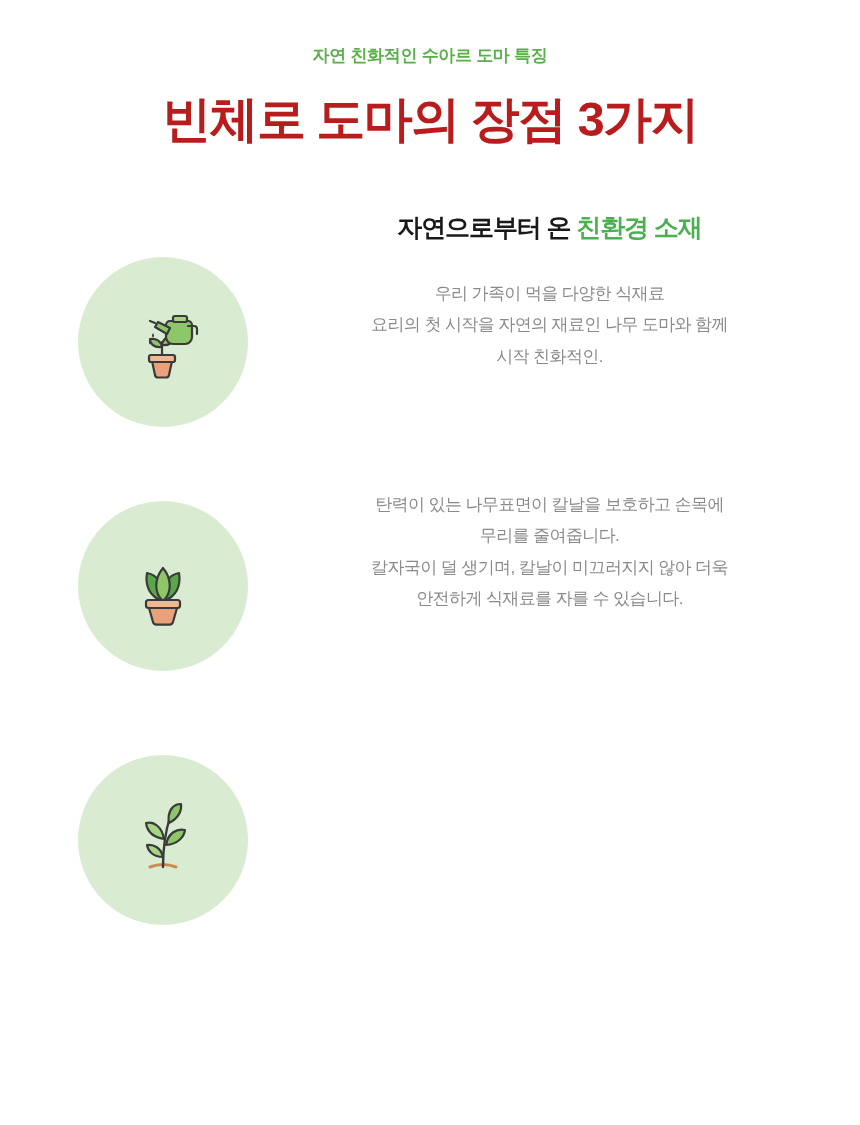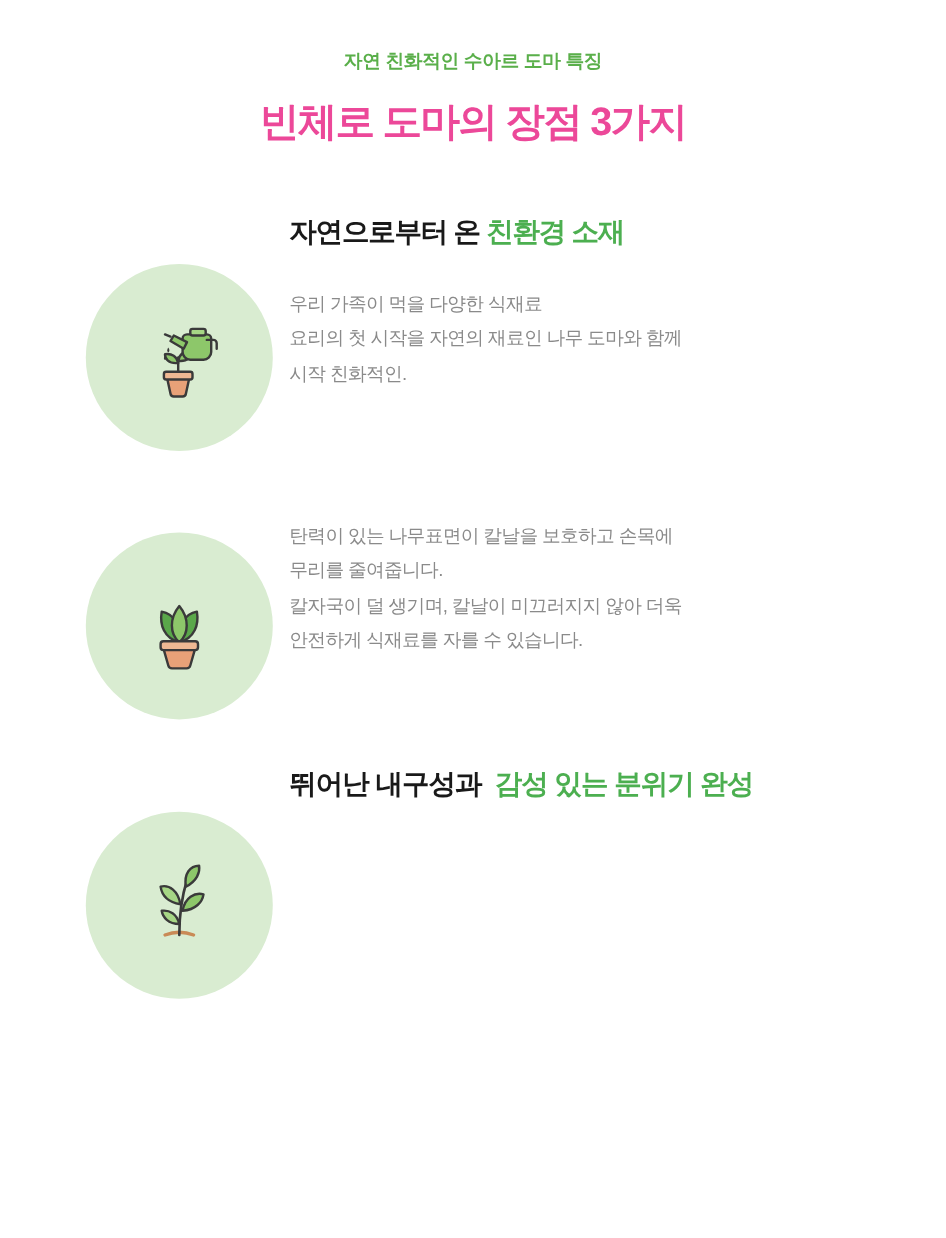--- a/index.html
+++ b/index.html
@@ -27,31 +27,32 @@
     padding-top: 44px;
   }
   .eyebrow {
     font-size: 17px;
     font-weight: bold;
     color: #5aaf4a;
     letter-spacing: -0.3px;
   }
   .main-title {
     margin-top: 20px;
-    font-size: 36px;
+    font-size: 49px;
     font-weight: bold;
-    color: #ec4899;
+    color: #b91c1c;
     letter-spacing: -1.6px;
   }
 
   
   .features {
     margin-top: 56px;
     padding-left: 78px;
     padding-right: 24px;
+    text-align: center;
   }
   .feature {
     position: relative;
     min-height: 186px;
   }
   .feature.f1 { margin-bottom: 58px; }
   .feature.f2 { margin-bottom: 72px; }
 
   .circle {
     position: absolute;
@@ -174,18 +175,17 @@
 
             <path d="M44 42 c-12 -2 -17 -9 -18 -16 c8 -2 16 4 18 16z" fill="#a6d685" stroke="#3a3a3a" stroke-width="2.2" stroke-linejoin="round"></path>
 
             <path d="M46 48 c12 -1 18 -8 19 -15 c-8 -2 -17 3 -19 15z" fill="#8dc76a" stroke="#3a3a3a" stroke-width="2.2" stroke-linejoin="round"></path>
 
             <path d="M43 60 c-10 0 -15 -6 -16 -12 c7 -1 14 3 16 12z" fill="#a6d685" stroke="#3a3a3a" stroke-width="2.2" stroke-linejoin="round"></path>
           </svg>
         </span>
       </div>
       <div class="feature-body">
-        <div class="feature-title"><span>뛰어난 내구성과  </span><span class="accent">감성 있는 분위기 완성</span></div>
       </div>
     </div>
 
   </div>
 </div>
 
 </body></html>

